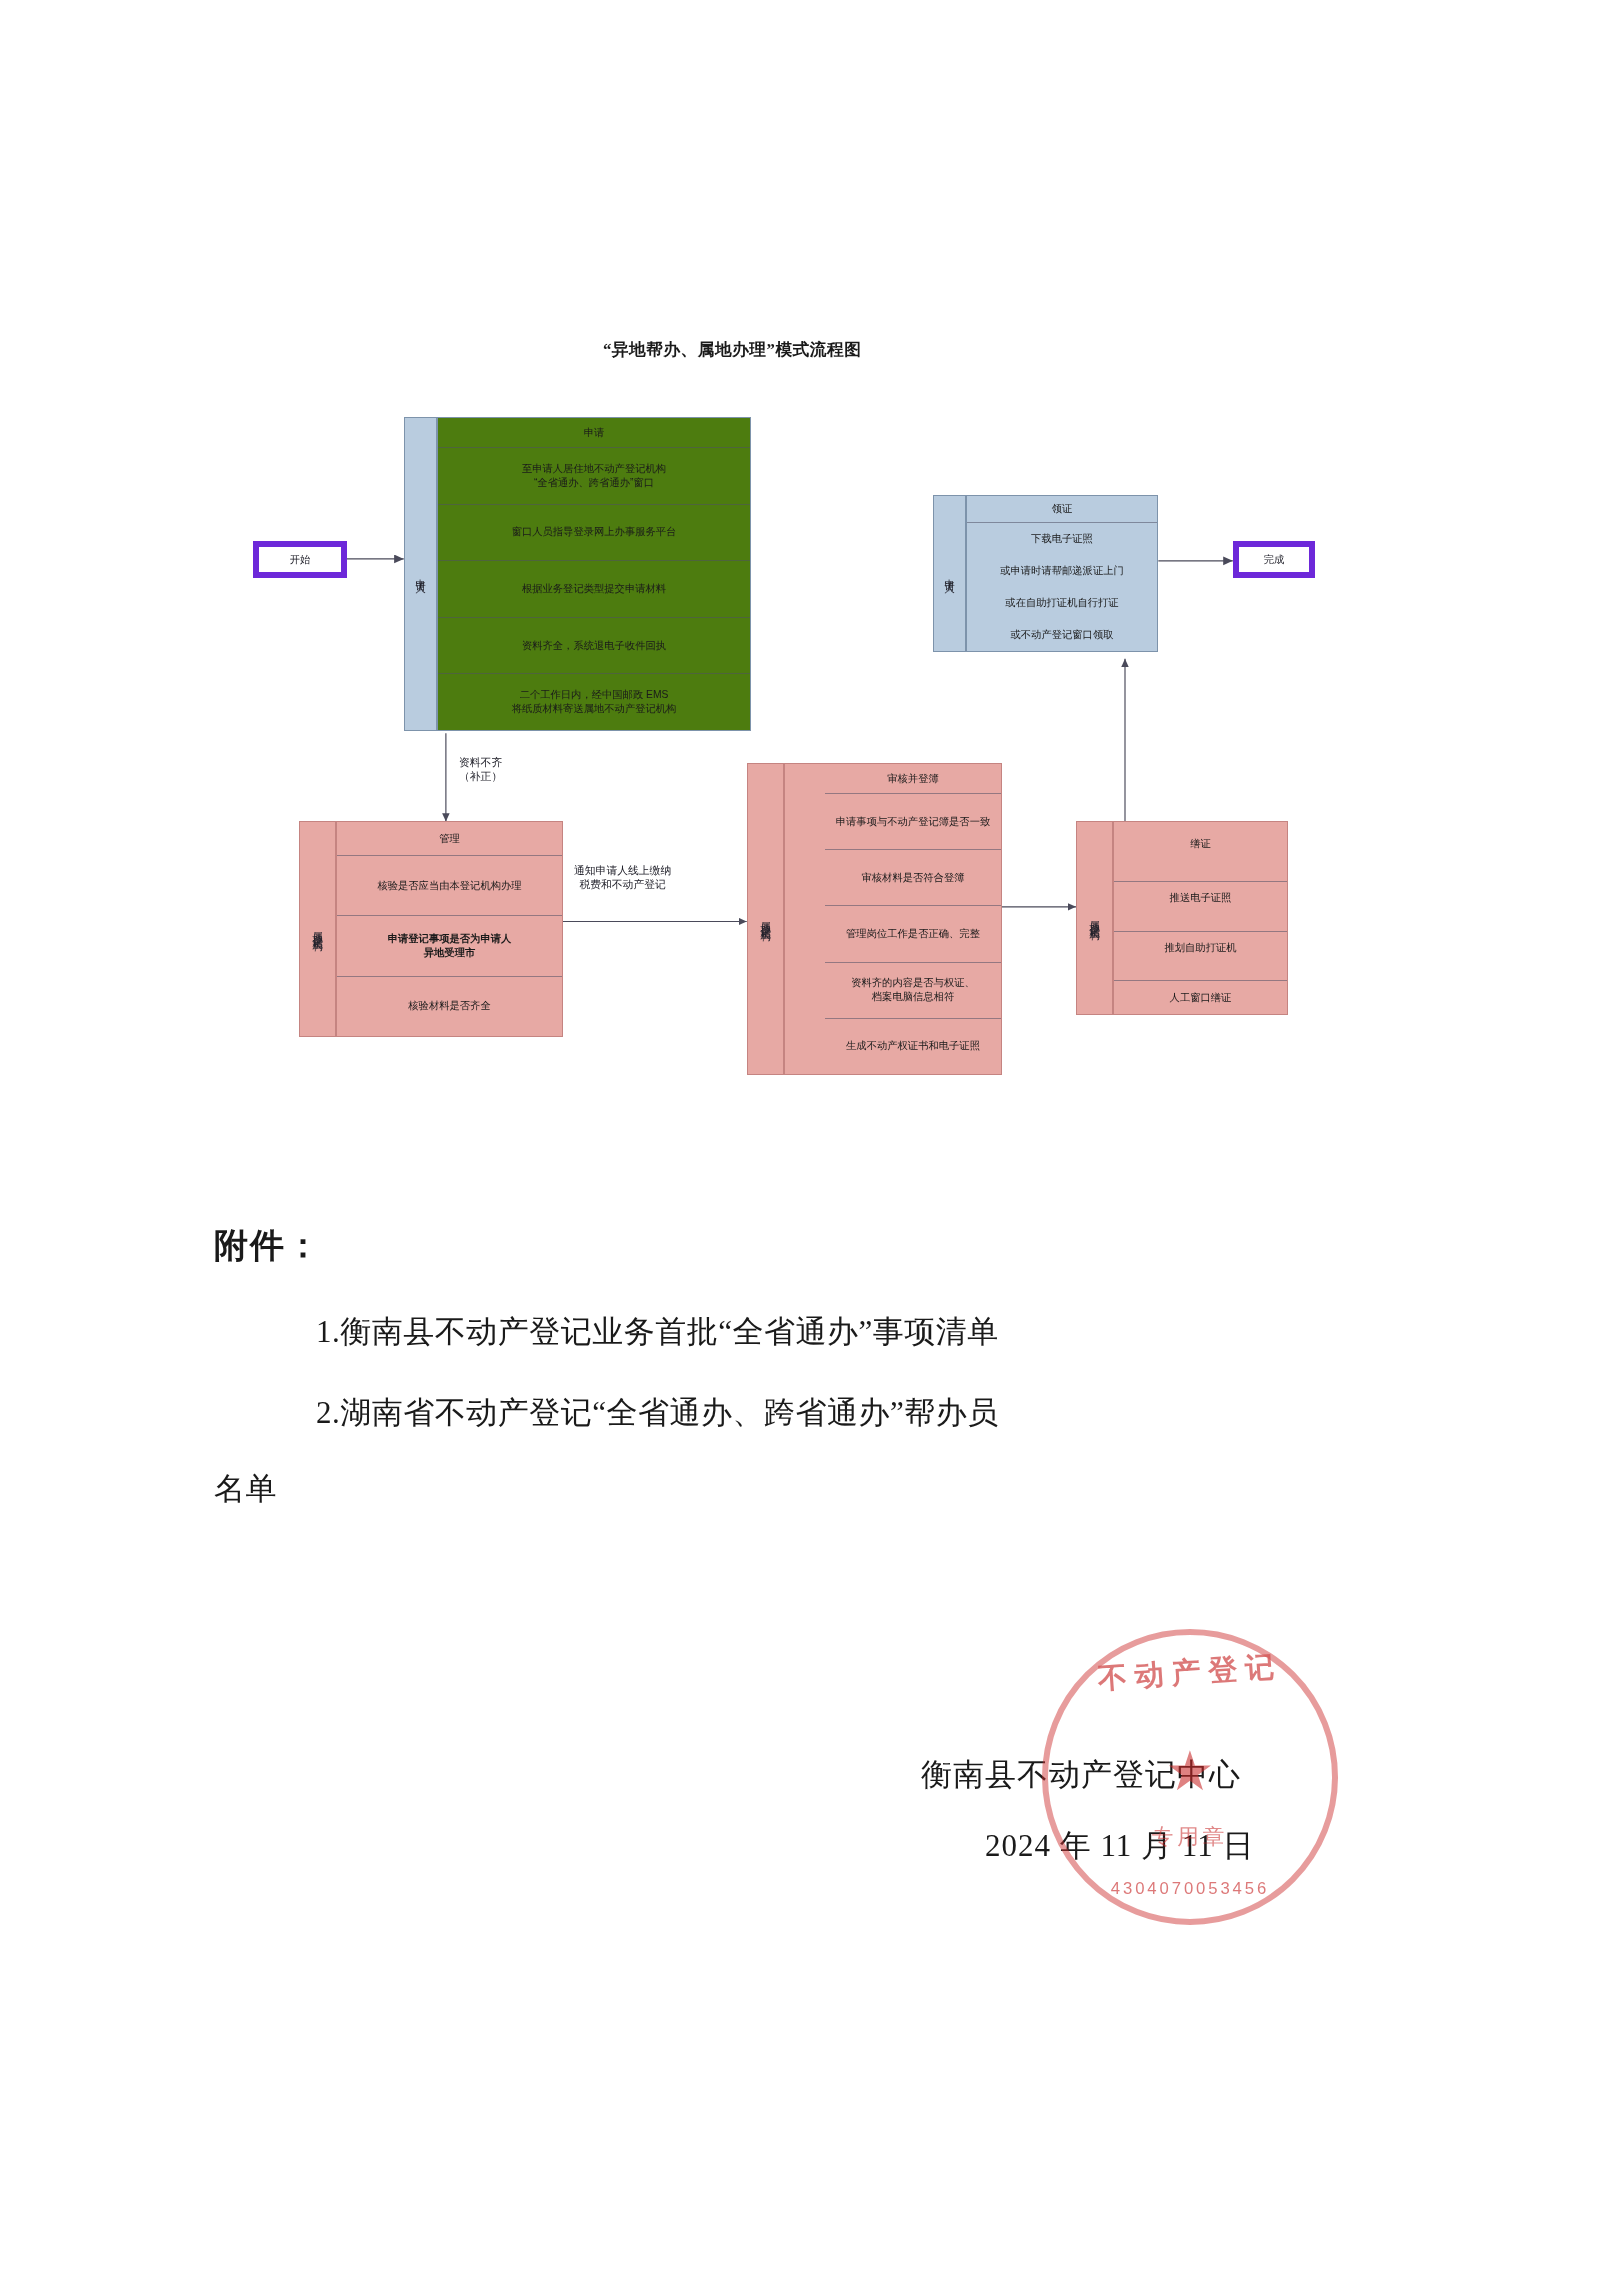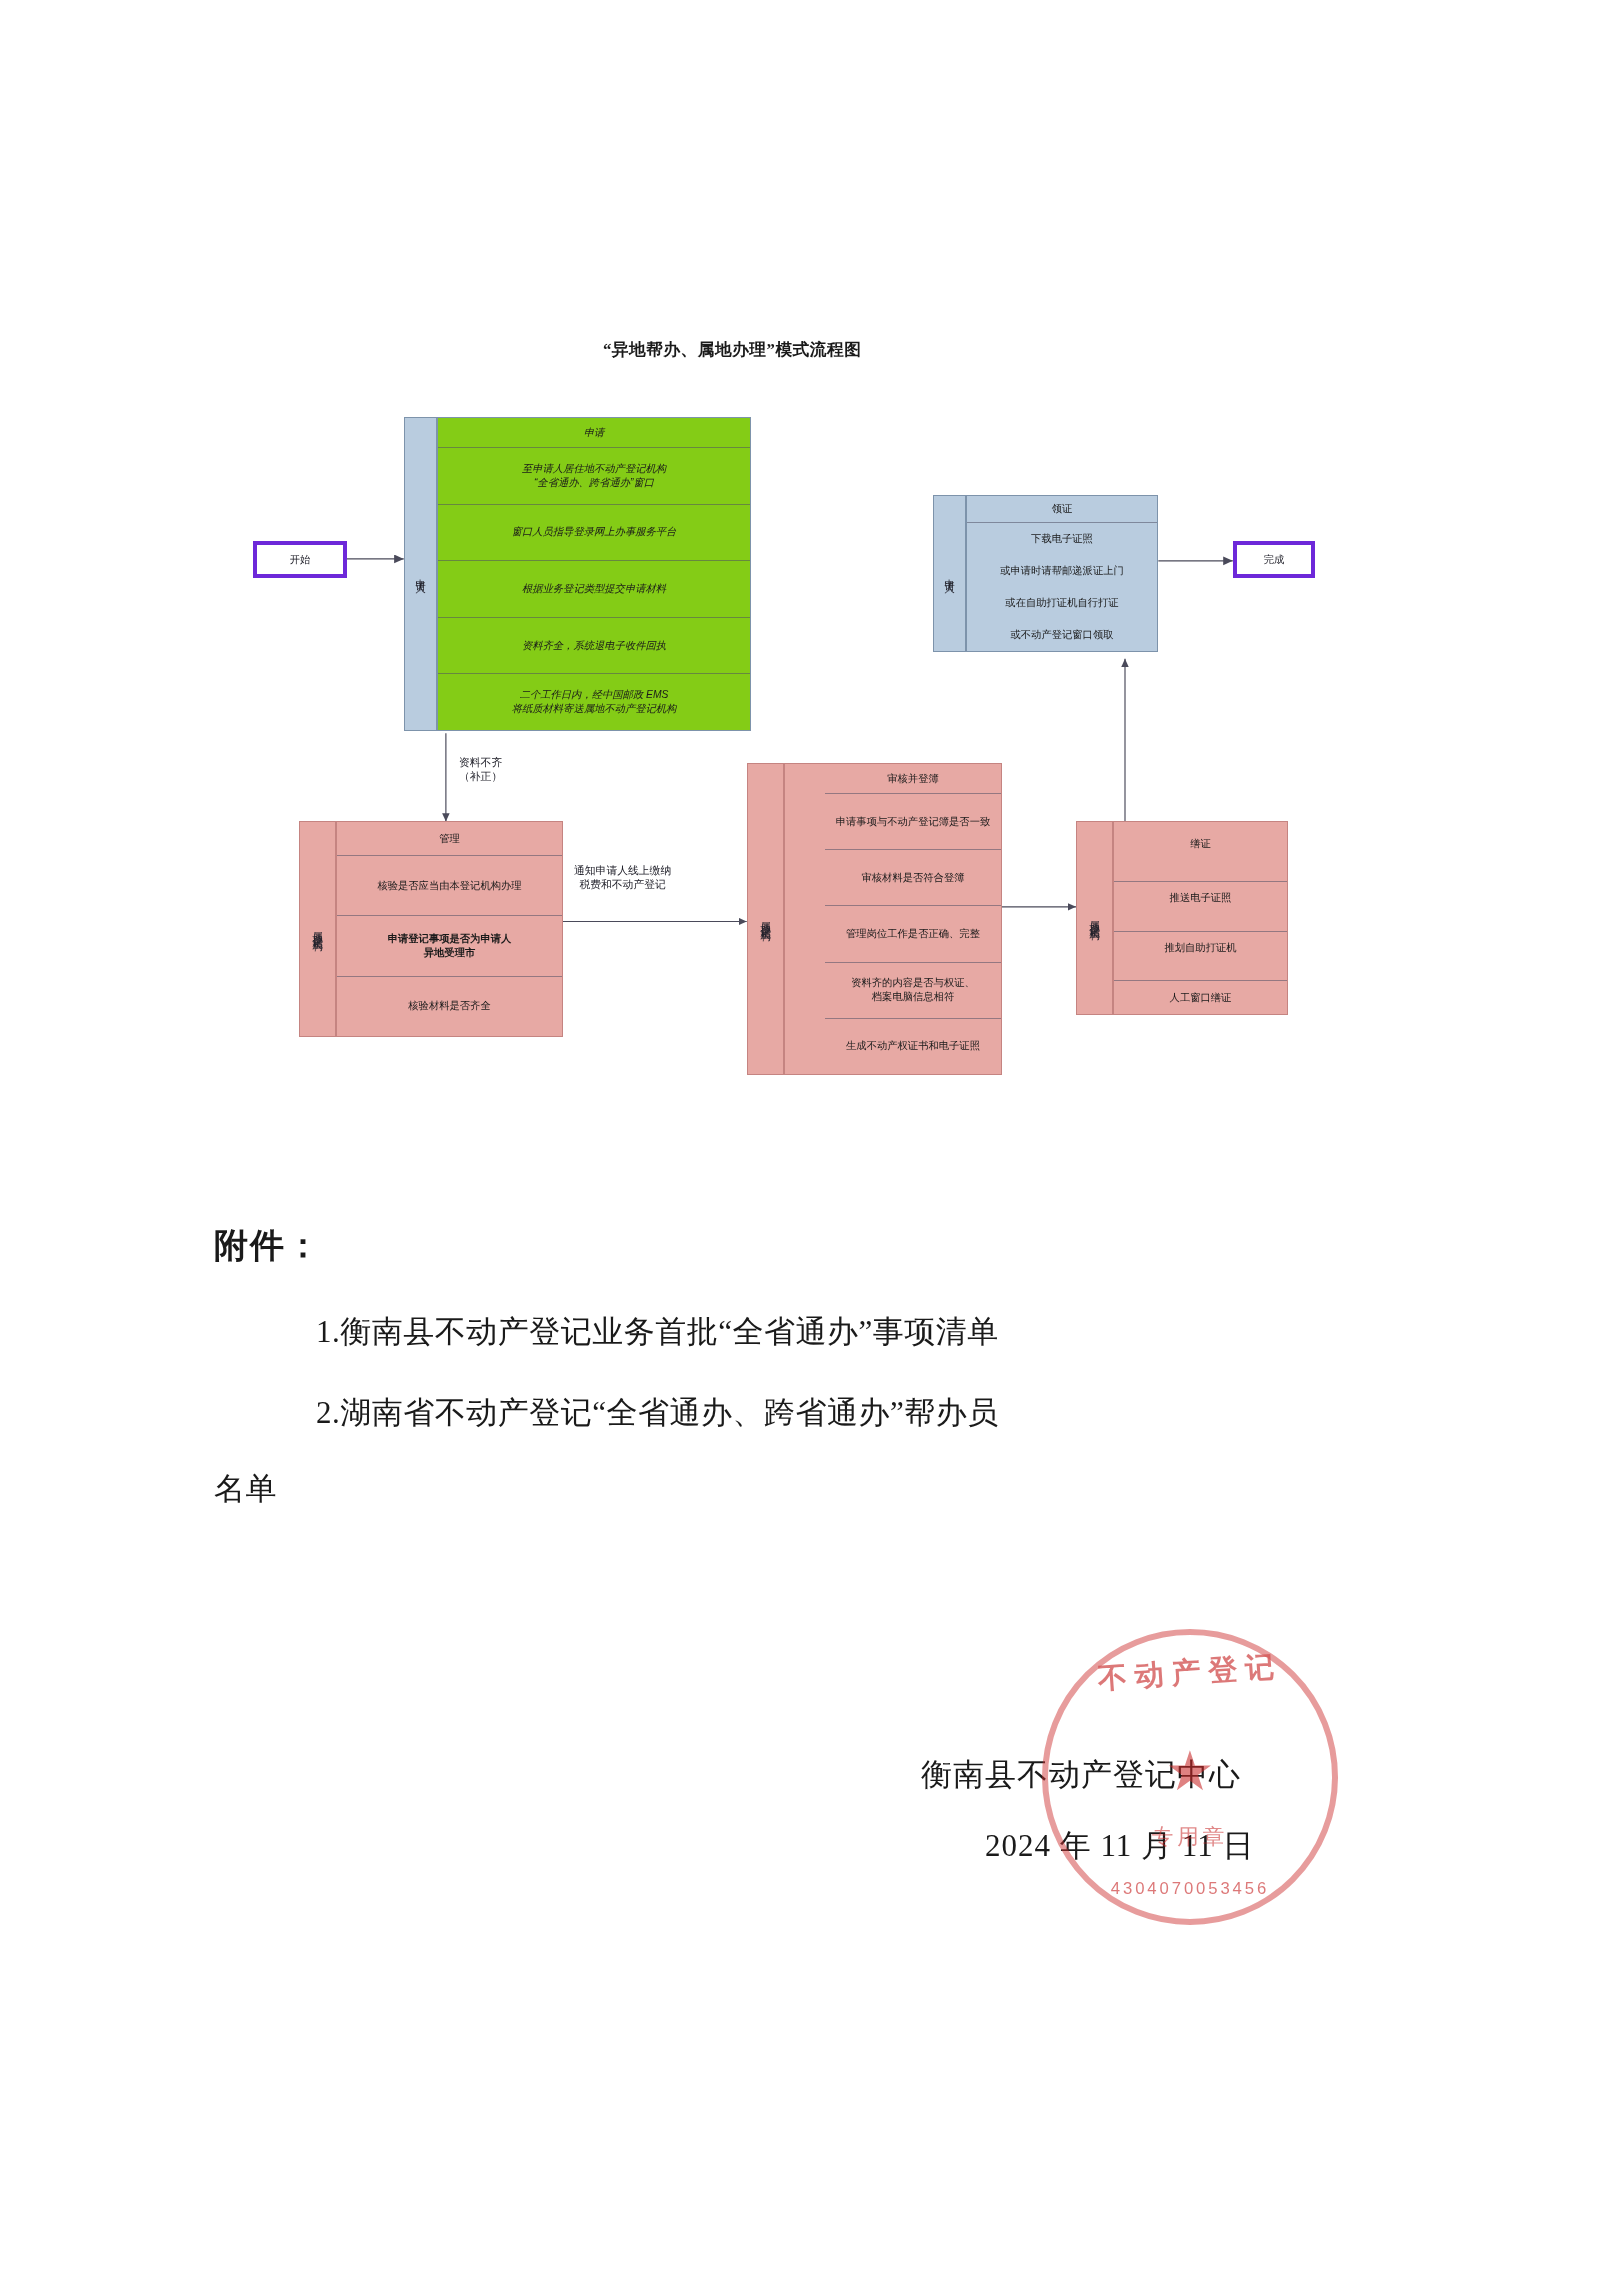--- a/index.html
+++ b/index.html
@@ -63,21 +63,21 @@
   .blue {
     background: #b9ccdf;
     border: 1px solid #7d93ab;
   }
   .red {
     background: #e7a9a4;
     border: 1px solid #c58481;
   }
   .plain {
     background: #ffffff;
-    border: 4px solid #6d28d9;
+    border: 6px solid #6d28d9;
   }
   .vlabel {
     writing-mode: vertical-rl;
     text-orientation: upright;
     letter-spacing: 2px;
     line-height: 1.1;
   }
   .cell-stack {
     position: absolute;
     box-sizing: border-box;
@@ -232,21 +232,21 @@
     </div>
 
     <div class="box plain" style="left:1233px; top:541px; width:82px; height:37px;">
       <span>完成</span>
     </div>
 
     <div class="box blue vlabel" style="left:404px; top:417px; width:33px; height:314px;">
       <span>申请人</span>
     </div>
 
-    <div class="cell-stack blue" style="left:437px; top:417px; width:314px; height:314px; border:1px solid #7d93ab; background:#84cc16;font-style:italic;">
+    <div class="cell-stack blue" style="left:437px; top:417px; width:314px; height:314px; border:1px solid #7d93ab; background:#4d7c0f;">
       <div class="cell" style="flex:0 0 29px;">申请</div>
       <div class="cell sep-top" style="white-space:pre-line;">至申请人居住地不动产登记机构
 “全省通办、跨省通办”窗口</div>
       <div class="cell sep-top">窗口人员指导登录网上办事服务平台</div>
       <div class="cell sep-top">根据业务登记类型提交申请材料</div>
       <div class="cell sep-top">资料齐全，系统退电子收件回执</div>
       <div class="cell sep-top" style="white-space:pre-line;">二个工作日内，经中国邮政 EMS
 将纸质材料寄送属地不动产登记机构</div>
     </div>
 

